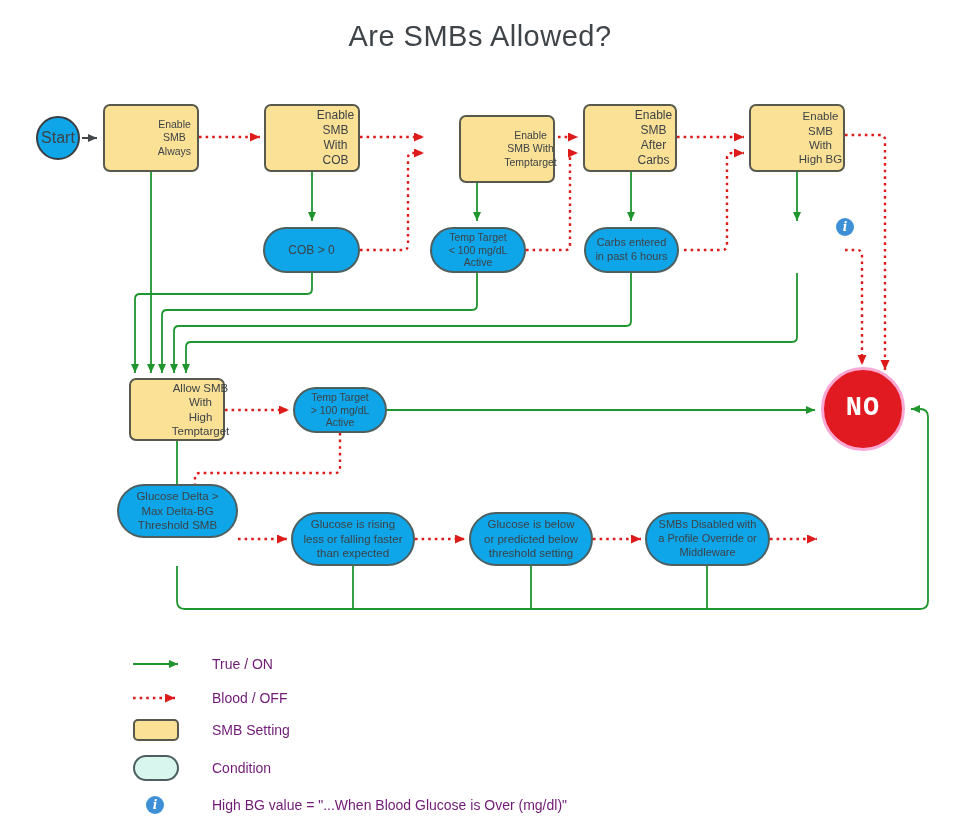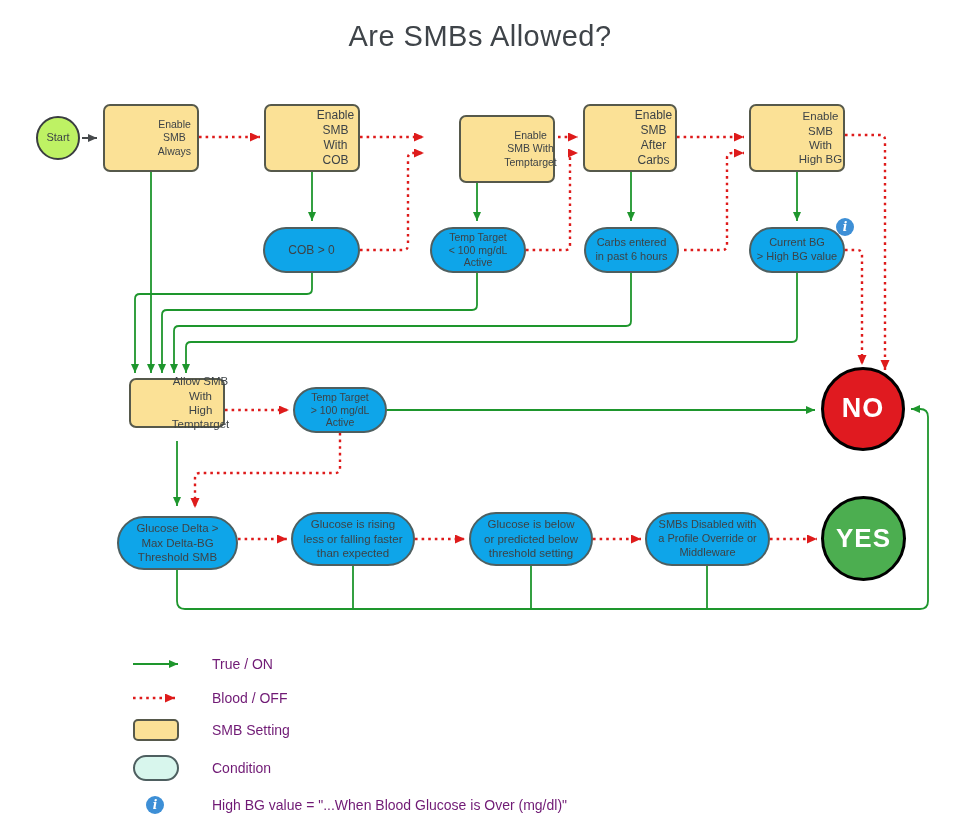--- a/index.html
+++ b/index.html
@@ -12,22 +12,22 @@
     font-size:29px; color:#3f4449; letter-spacing:.5px;
   }
   svg.wires { position:absolute; left:0; top:0; z-index:1; }
   .node {
     position:absolute; z-index:2; box-sizing:border-box;
     display:flex; align-items:center; justify-content:center;
     text-align:center; white-space:pre-line; color:#3d4347; line-height:1.25;
   }
   .setting { background:#FBE196; border:2px solid #56594b; border-radius:7px;padding-left:47px; }
   .cond    { background:#0ea5e9; border:2px solid #4e5f60; border-radius:28px; }
-  .startc  { background:#bef264; border:2px solid #3a3d40; border-radius:50%; font-size:11px; }
-  .term    { border-radius:50%; border:3px solid #000000; color:#fff; font-weight:bold; letter-spacing:1px; }
+  .startc  { background:#0ea5e9; border:2px solid #3a3d40; border-radius:50%; font-size:16px; }
+  .term    { border-radius:50%; border:3px solid #f9a8d4; color:#fff; font-weight:bold; letter-spacing:1px;font-family:Liberation Mono, monospace; }
   .term.no  { background:#E01A20; font-size:27px; }
   .term.yes { background:#4CAE50; font-size:26px; }
   .fs105 { font-size:10.5px; } .fs11 { font-size:11px;text-align:center; }
   .fs115 { font-size:11.5px; } .fs12 { font-size:12px; }
   .info {
     position:absolute; z-index:3; width:18px; height:18px; border-radius:50%;
     background:#3D8FD6; color:#ffffff; display:flex; align-items:center; justify-content:center;
     font:italic bold 12px "DejaVu Serif", serif;
   }
   .legend-label {
@@ -117,46 +117,43 @@
 After Carbs</div>
   <div class="node setting fs115" style="left:749px; top:104px; width:96px; height:68px;">Enable SMB
 With High BG</div>
 
   <div class="node cond fs12" style="left:263px; top:227px; width:97px; height:46px;">COB &gt; 0</div>
   <div class="node cond fs105" style="left:430px; top:227px; width:96px; height:46px; line-height:1.2;">Temp Target
 &lt; 100 mg/dL
 Active</div>
   <div class="node cond fs11" style="left:584px; top:227px; width:95px; height:46px;">Carbs entered
 in past 6 hours</div>
-  <div class="node cond fs11" style="left:749px; top:227px; width:96px; height:46px;">Current BG
-&gt; High BG value</div>
   <div class="info" style="left:836px; top:218px;">
     <span>i</span>
   </div>
 
-  <div class="node setting fs115" style="left:129px; top:378px; width:96px; height:50px;">Allow SMB With
+  <div class="node setting fs115" style="left:129px; top:378px; width:96px; height:63px;">Allow SMB With
 High Temptarget</div>
   <div class="node cond fs105" style="left:293px; top:387px; width:94px; height:46px; line-height:1.2;">Temp Target
 &gt; 100 mg/dL
 Active</div>
   <div class="node term no" style="left:821px; top:367px; width:84px; height:84px;">NO</div>
 
-  <div class="node cond fs115" style="left:117px; top:516px; width:121px; height:54px;">Glucose Delta &gt;
+  <div class="node cond fs115" style="left:117px; top:484px; width:121px; height:54px;">Glucose Delta &gt;
 Max Delta-BG
 Threshold SMB</div>
   <div class="node cond fs115" style="left:469px; top:512px; width:124px; height:54px;">Glucose is below
 or predicted below
 threshold setting</div>
   <div class="node cond fs115" style="left:291px; top:512px; width:124px; height:54px;">Glucose is rising
 less or falling faster
 than expected</div>
   <div class="node cond fs11" style="left:645px; top:512px; width:125px; height:54px;">SMBs Disabled with
 a Profile Override or
 Middleware</div>
-  <div class="node term yes" style="left:821px; top:496px; width:85px; height:85px;">YES</div>
 
   <div class="legend-label" style="top:656px;">True / ON</div>
   <div class="legend-label" style="top:690px;">Blood / OFF</div>
   <div class="legend-sym lg-rect"></div>
   <div class="legend-label" style="top:722px;">SMB Setting</div>
   <div class="legend-sym lg-oval"></div>
   <div class="legend-label" style="top:760px;">Condition</div>
   <div class="info" style="left:146px; top:796px;">
     <span>i</span>
   </div>

